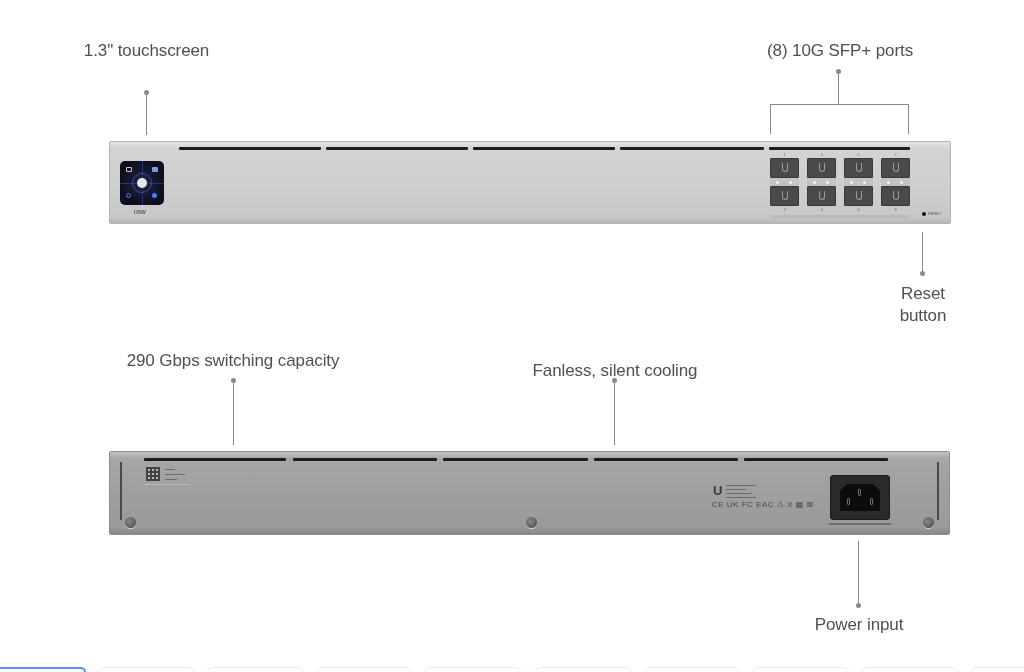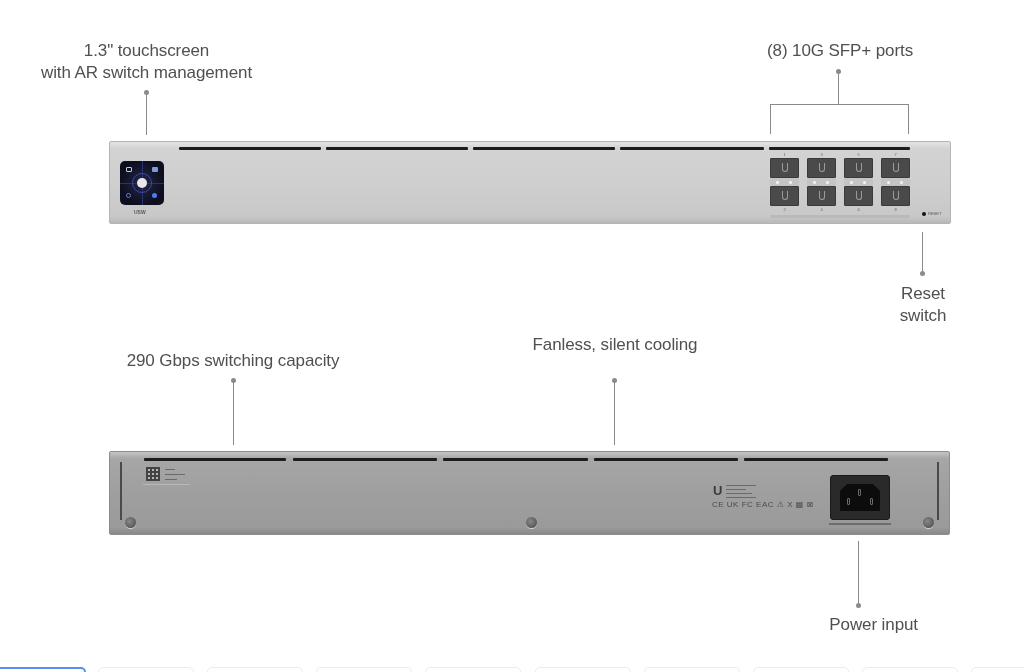--- a/index.html
+++ b/index.html
@@ -83,50 +83,49 @@
       position: absolute; top: 0; width: 96px; height: 10px; border: 1px solid #ececec;
       border-radius: 5px; box-sizing: border-box; background: #fff;
     }
     .thumb.active { border: 2px solid #5b8df0; }
   </style>
 </head>
 <body>
 
 <div class="label" style="left:30px; top:40px; width:233px;">
   <div>1.3" touchscreen</div>
-  <div>with AR switch management</div>
 </div>
 <div class="dot" style="left:144px; top:90px;"></div>
 <div class="vline" style="left:146px; top:92px; height:43px;"></div>
 
 <div class="label" style="left:760px; top:40px; width:160px;">(8) 10G SFP+ ports</div>
 <div class="dot" style="left:836px; top:69px;"></div>
 <div class="vline" style="left:838px; top:71px; height:33px;"></div>
 <div class="hline" style="left:770px; top:104px; width:139px;"></div>
 <div class="vline" style="left:770px; top:104px; height:30px;"></div>
 <div class="vline" style="left:908px; top:104px; height:30px;"></div>
 
 <div class="vline" style="left:922px; top:232px; height:40px;"></div>
 <div class="dot" style="left:920px; top:271px;"></div>
 <div class="label" style="left:883px; top:283px; width:80px;">
   <div>Reset</div>
-  <div>switch</div>
+  <div>button</div>
 </div>
 
 <div class="label" style="left:113px; top:350px; width:240px;">290 Gbps switching capacity</div>
 <div class="dot" style="left:231px; top:378px;"></div>
 <div class="vline" style="left:233px; top:380px; height:65px;"></div>
 
-<div class="label" style="left:520px; top:334px; width:190px;">Fanless, silent cooling</div>
+<div class="label" style="left:520px; top:360px; width:190px;">Fanless, silent cooling</div>
 <div class="dot" style="left:612px; top:378px;"></div>
 <div class="vline" style="left:614px; top:380px; height:65px;"></div>
 
 <div class="vline" style="left:858px; top:541px; height:63px;"></div>
 <div class="dot" style="left:856px; top:603px;"></div>
-<div class="label" style="left:800px; top:614px; width:118px;text-align:right;">Power input</div>
+<div class="label" style="left:800px; top:614px; width:118px;">Power input</div>
 
 <div class="front">
   <div class="vent" style="left:69px; top:5px; width:142px;"></div>
   <div class="vent" style="left:216px; top:5px; width:142px;"></div>
   <div class="vent" style="left:363px; top:5px; width:142px;"></div>
   <div class="vent" style="left:510px; top:5px; width:144px;"></div>
   <div class="vent" style="left:659px; top:5px; width:141px;"></div>
 
   <div class="screen">
     <div class="cross-h"></div>

